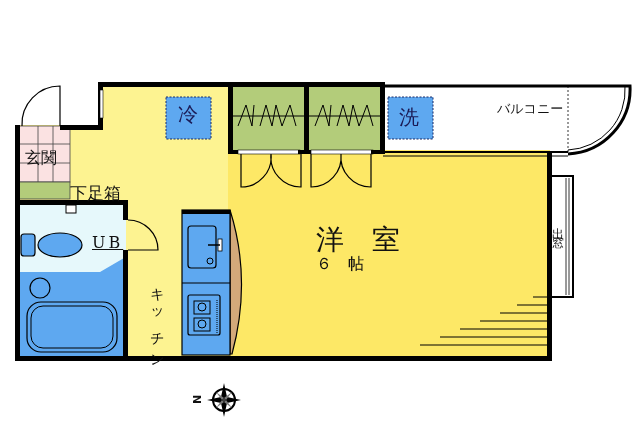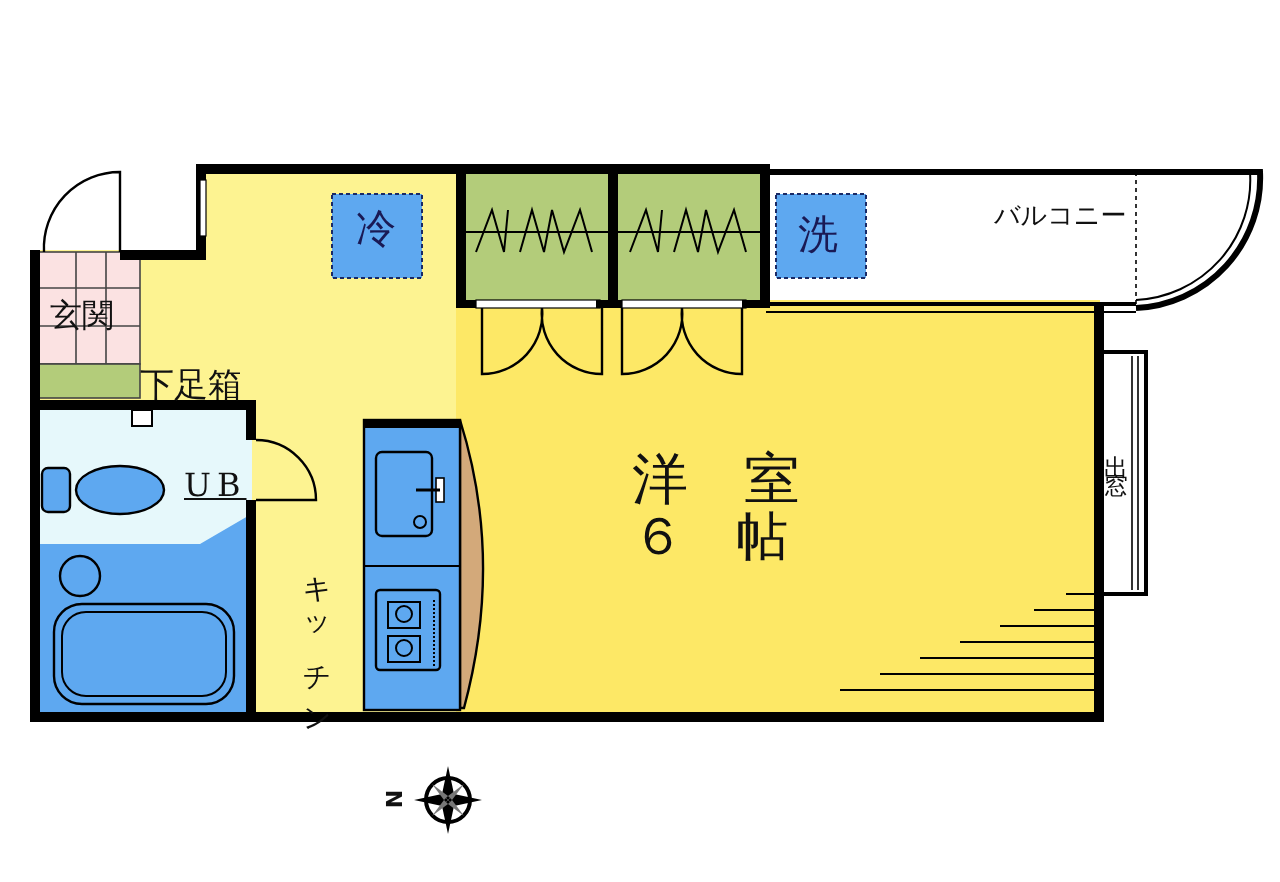--- a/index.html
+++ b/index.html
@@ -118,15 +118,15 @@
 </svg>
 
 <div class="lbl" style="left:178px;top:104px;font-size:20px;color:#1a1a55;">冷</div>
 <div class="lbl" style="left:399px;top:107px;font-size:20px;color:#1a1a55;">洗</div>
 <div class="lbl" style="left:473px;top:102px;font-size:13px;font-family:'DejaVu Sans',sans-serif;margin-left:24px;">バルコニー</div>
 <div class="lbl" style="left:25px;top:150px;font-size:16px;">玄関</div>
 <div class="lbl" style="left:34px;top:185px;font-size:17px;margin-left:36px;">下足箱</div>
 <div class="lbl" style="left:92px;top:235px;font-size:16px;letter-spacing:3px;text-decoration:underline;">UB</div>
 <div class="lbl vt" style="left:151px;top:278px;font-size:14px;font-family:'DejaVu Sans',sans-serif;">キッチン</div>
 <div class="lbl" style="left:316px;top:226px;font-size:28px;white-space:pre;">洋　室</div>
-<div class="lbl" style="left:316px;top:256px;font-size:26px;white-space:pre;">６　帖</div>
+<div class="lbl" style="left:316px;top:256px;font-size:16px;white-space:pre;">６　帖</div>
 <div class="lbl vt" style="left:552px;top:218px;font-size:12px;letter-spacing:8px;">出窓</div>
 <div class="lbl" style="left:193px;top:394px;font-size:11px;font-family:'DejaVu Sans',sans-serif;transform:rotate(-90deg);font-weight:bold;">N</div>
 
 </body></html>

